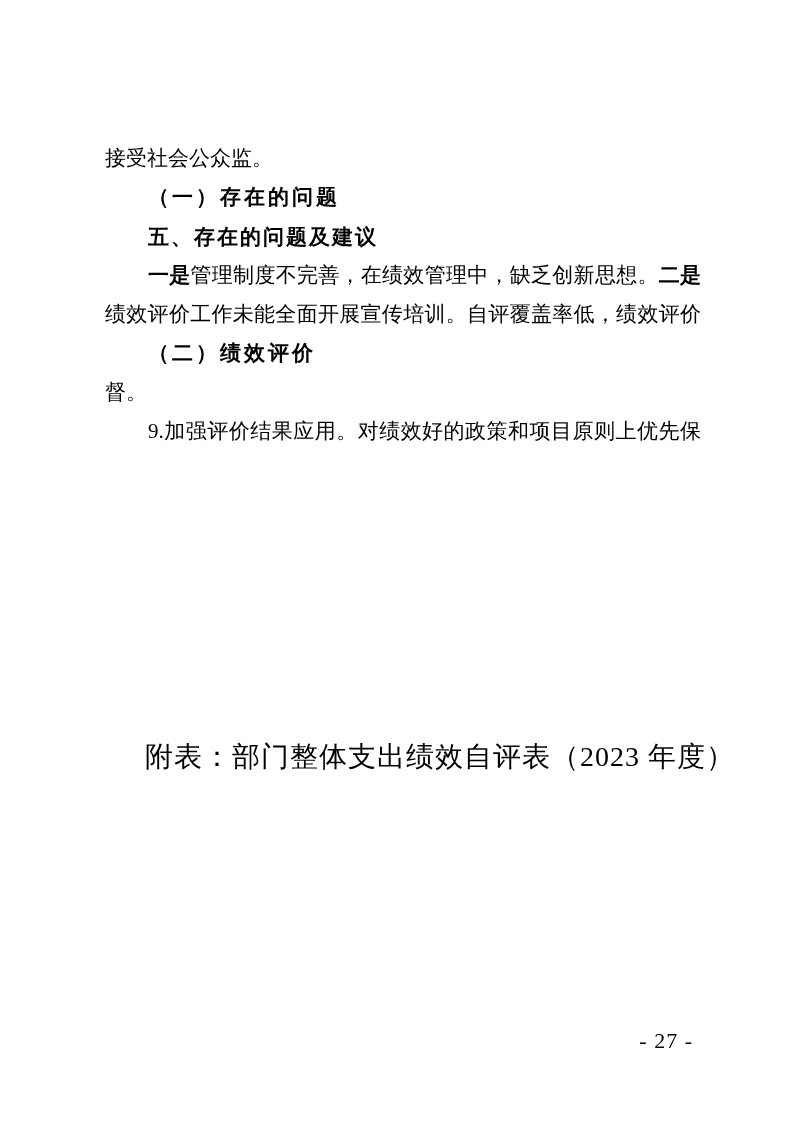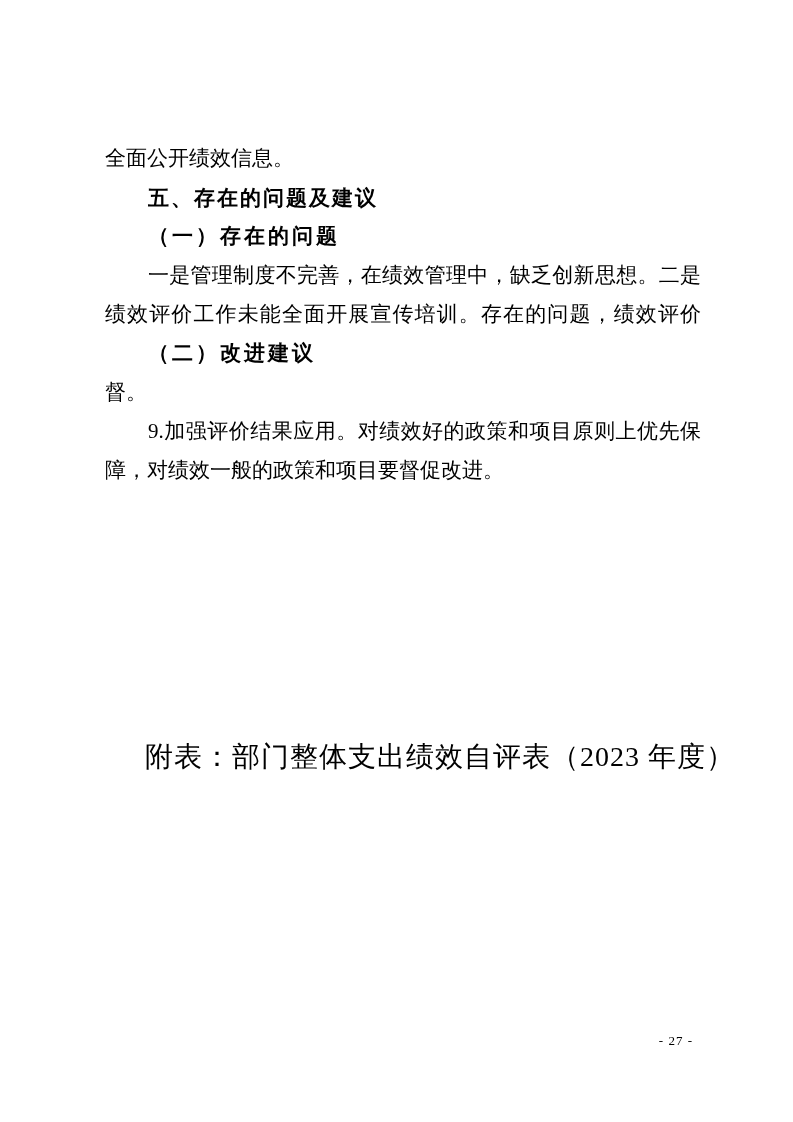--- a/index.html
+++ b/index.html
@@ -43,67 +43,66 @@
     letter-spacing: 3px;
   }
   .indent {
     padding-left: 43px;
   }
   .justify {
     text-align: justify;
     text-align-last: justify;
   }
   .lead {
-    font-weight: normal;
+    font-weight: bold;
   }
   .appendix {
     position: absolute;
     left: 145px;
     top: 741px;
     font-family: "Liberation Serif", "DejaVu Serif", serif;
     font-size: 28px;
     line-height: 32px;
     letter-spacing: 1px;
   }
   .footer {
     position: absolute;
     top: 1028px;
     right: 100px;
     font-family: "Liberation Serif", "DejaVu Serif", serif;
-    font-size: 13px;
+    font-size: 22px;
     line-height: 26px;
     letter-spacing: 1px;
   }
 </style>
 </head>
 <body>
 
 <div class="page">
 
   <div class="textblock">
 
-    <div class="line body-font">全面公开绩效信息。</div>
+    <div class="line body-font">接受社会公众监。</div>
+
+    <div class="line heading-kai indent">（一）存在的问题</div>
 
     <div class="line heading-hei indent">五、存在的问题及建议</div>
 
-    <div class="line heading-kai indent">（一）存在的问题</div>
-
     <div class="line body-font indent justify"><span class="lead">一是</span><span>管理制度不完善，在绩效管理中，缺乏创新思想。</span><span class="lead">二是</span></div>
 
-    <div class="line body-font justify">绩效评价工作未能全面开展宣传培训。存在的问题，绩效评价</div>
+    <div class="line body-font justify">绩效评价工作未能全面开展宣传培训。自评覆盖率低，绩效评价</div>
 
 
-    <div class="line heading-kai indent">（二）改进建议</div>
+    <div class="line heading-kai indent">（二）绩效评价</div>
 
 
     <div class="line body-font">督。</div>
 
     <div class="line body-font indent justify">9.加强评价结果应用。对绩效好的政策和项目原则上优先保</div>
 
-    <div class="line body-font">障，对绩效一般的政策和项目要督促改进。</div>
 
   </div>
 
   <div class="appendix">附表：部门整体支出绩效自评表（2023 年度）</div>
 
   <div class="footer">- 27 -</div>
 
 </div>
 
 </body></html>

